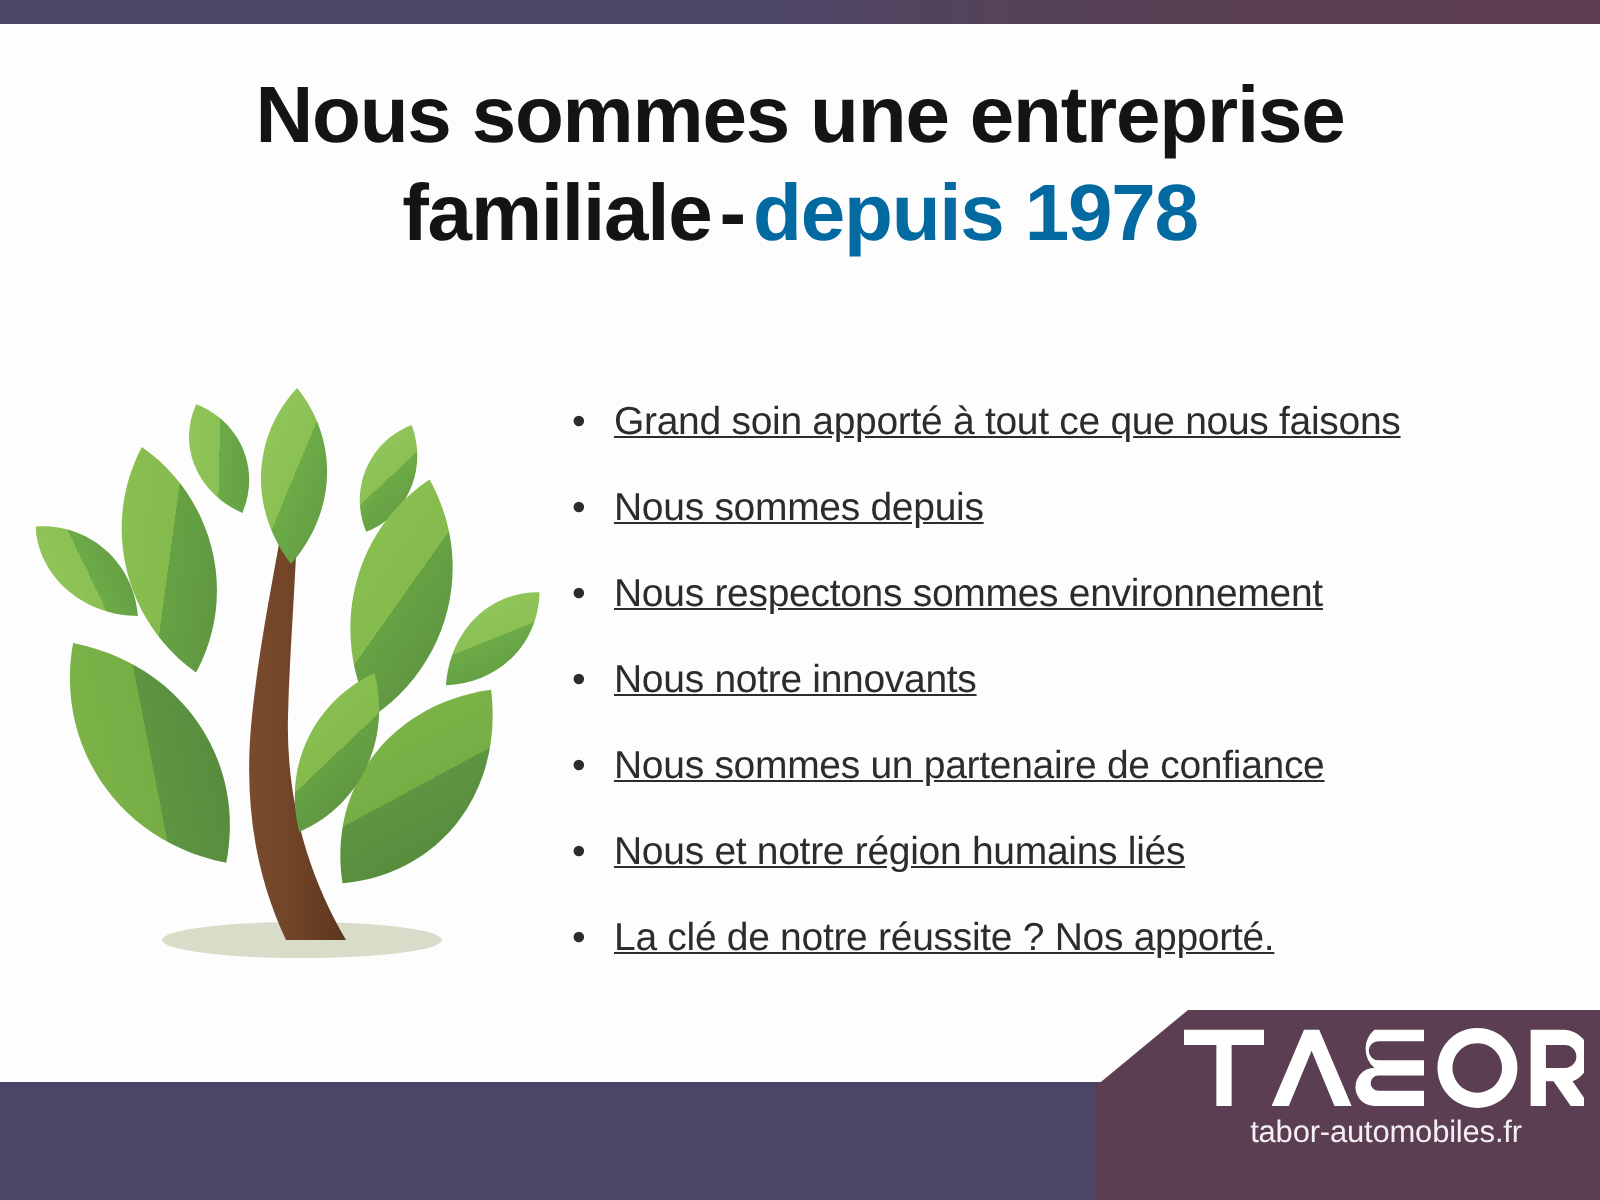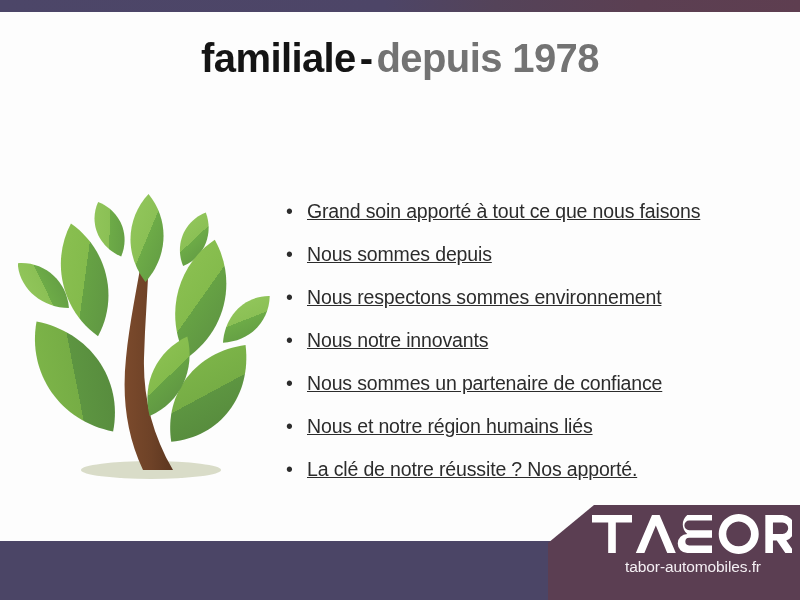--- a/index.html
+++ b/index.html
@@ -50,21 +50,21 @@
 
   .title-line {
     font-size: 40px;
     font-weight: 700;
     letter-spacing: -0.6px;
     color: #141414;
     white-space: nowrap;
   }
 
   .title-line .accent {
-    color: #737373;
+    color: #0369a1;
     text-align: right;
   }
 
   .title-line .dash {
     color: #141414;
     padding: 0 4px;
   }
 
   
   .bullets {
@@ -143,20 +143,23 @@
 <body>
 
 <div id="slide">
 
   <div class="band-top"></div>
 
   <div class="band-bottom"></div>
 
   <div class="title-block">
     <div class="title-line">
+      <span>Nous sommes une entreprise</span>
+    </div>
+    <div class="title-line">
       <span>familiale</span><span class="dash">-</span><span class="accent">depuis 1978</span>
     </div>
   </div>
 
   <svg class="tree" viewBox="0 0 256 306" aria-hidden="true">
     <defs>
       <linearGradient id="lf1" x1="0" y1="0" x2="1" y2="1">
         <stop offset="0%" stop-color="#8cc152"></stop>
         <stop offset="50%" stop-color="#84bb4c"></stop>
         <stop offset="50%" stop-color="#66a244"></stop>

